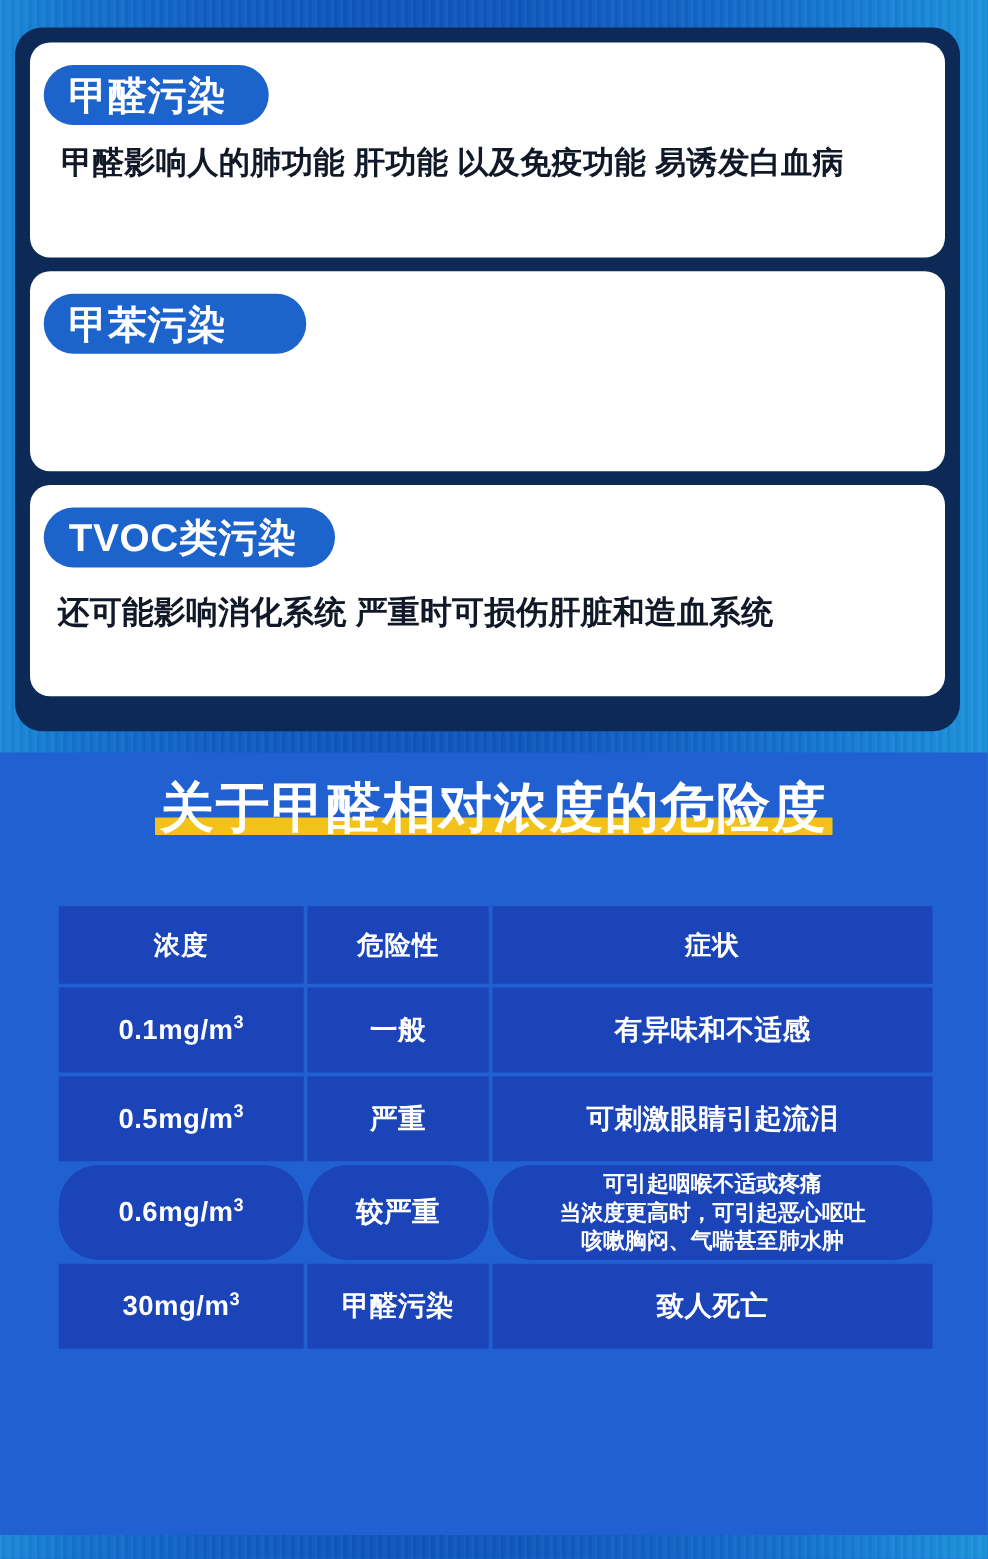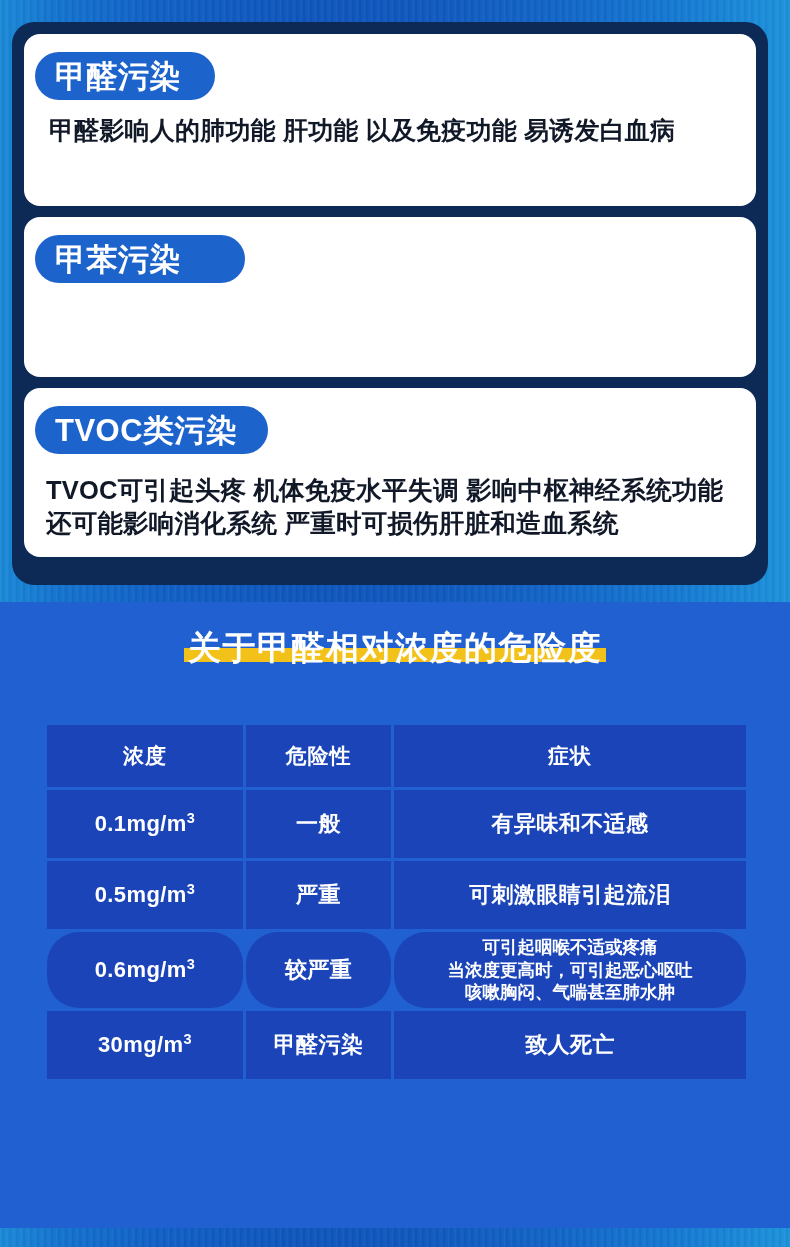--- a/index.html
+++ b/index.html
@@ -126,21 +126,21 @@
     right: -4px;
     bottom: 4px;
     height: 14px;
     background: #f2c21a;
     z-index: 1;
   }
   #table-title {
     position: relative;
     z-index: 2;
     color: #ffffff;
-    font-size: 33px;
+    font-size: 43px;
     font-weight: bold;
     letter-spacing: 1.5px;
     line-height: 1.1;
     white-space: nowrap;
   }
 
   
   #risk-table {
     position: absolute;
     left: 44px;
@@ -196,21 +196,20 @@
       </div>
     </div>
 
     <div class="info-card" id="card-1">
       <div class="card-pill">甲苯污染</div>
     </div>
 
     <div class="info-card" id="card-2">
       <div class="card-pill">TVOC类污染</div>
       <div class="card-body">
-        <span class="body-line">TVOC可引起头疼 机体免疫水平失调 影响中枢神经系统功能</span>
         <span class="body-line">还可能影响消化系统 严重时可损伤肝脏和造血系统</span>
       </div>
     </div>
 
   </div>
 
   <div id="table-panel">
 
     <div id="table-title-wrap">
       <div id="table-title-inner">

